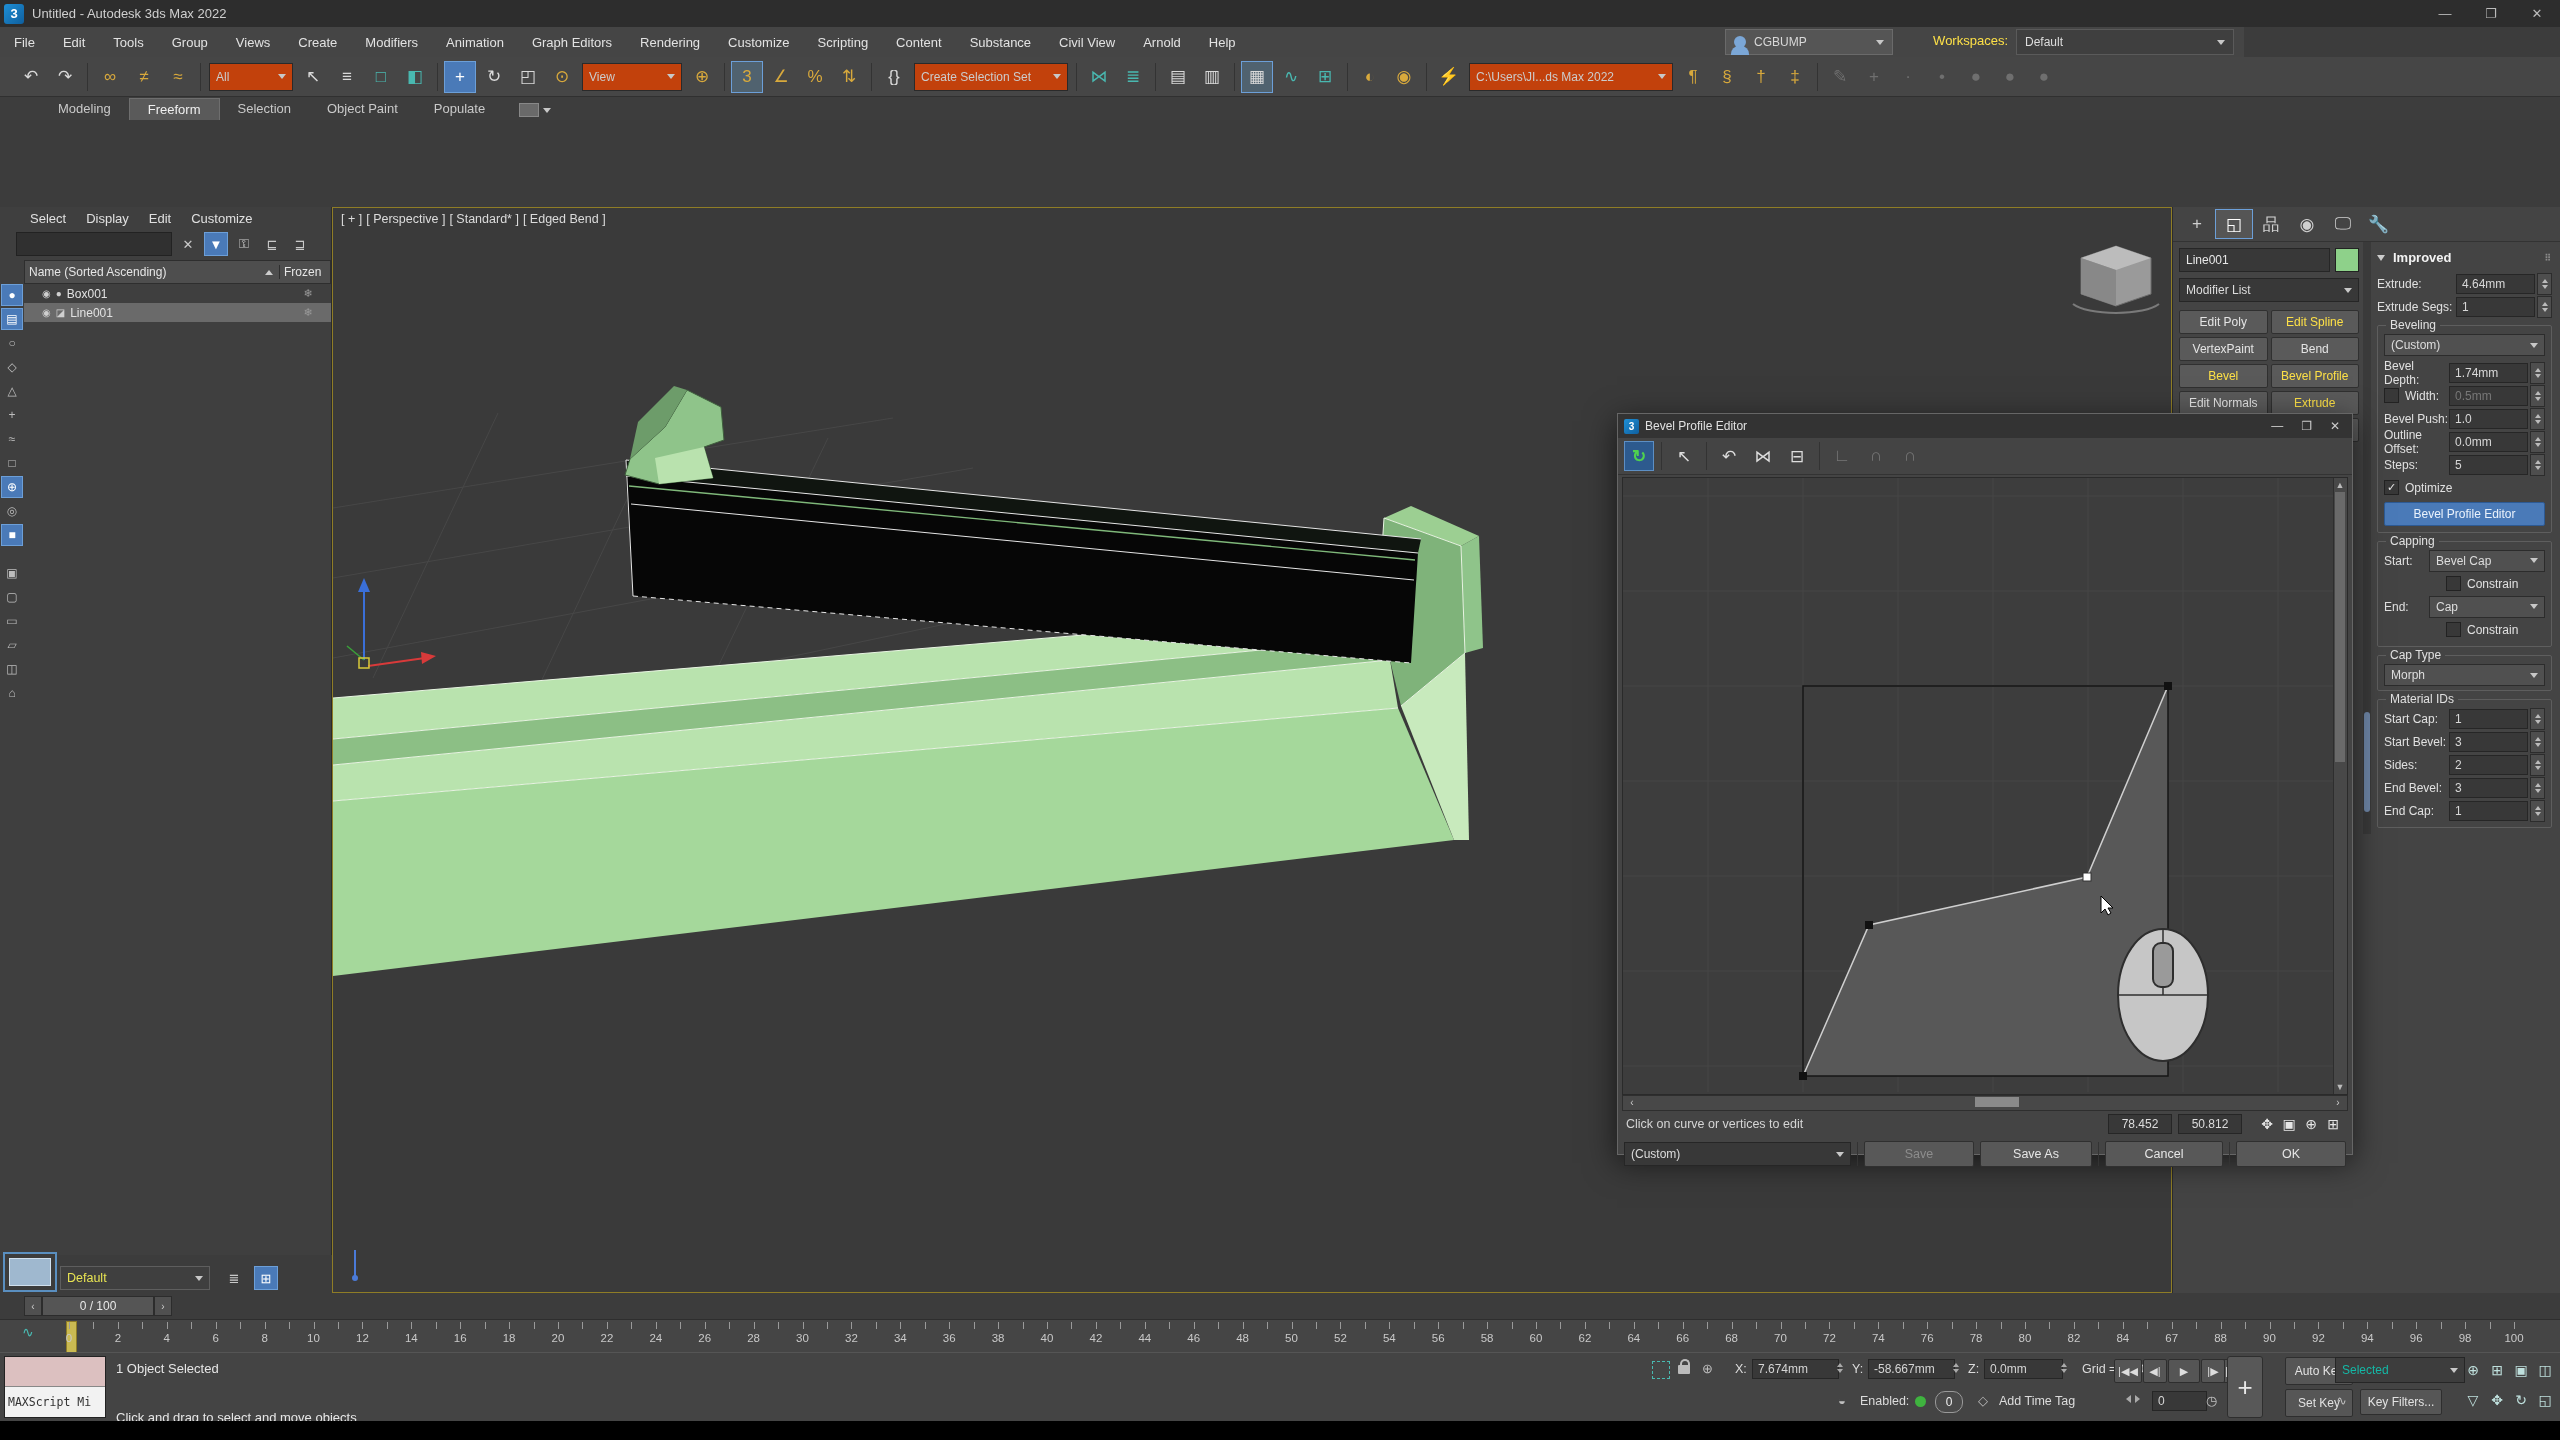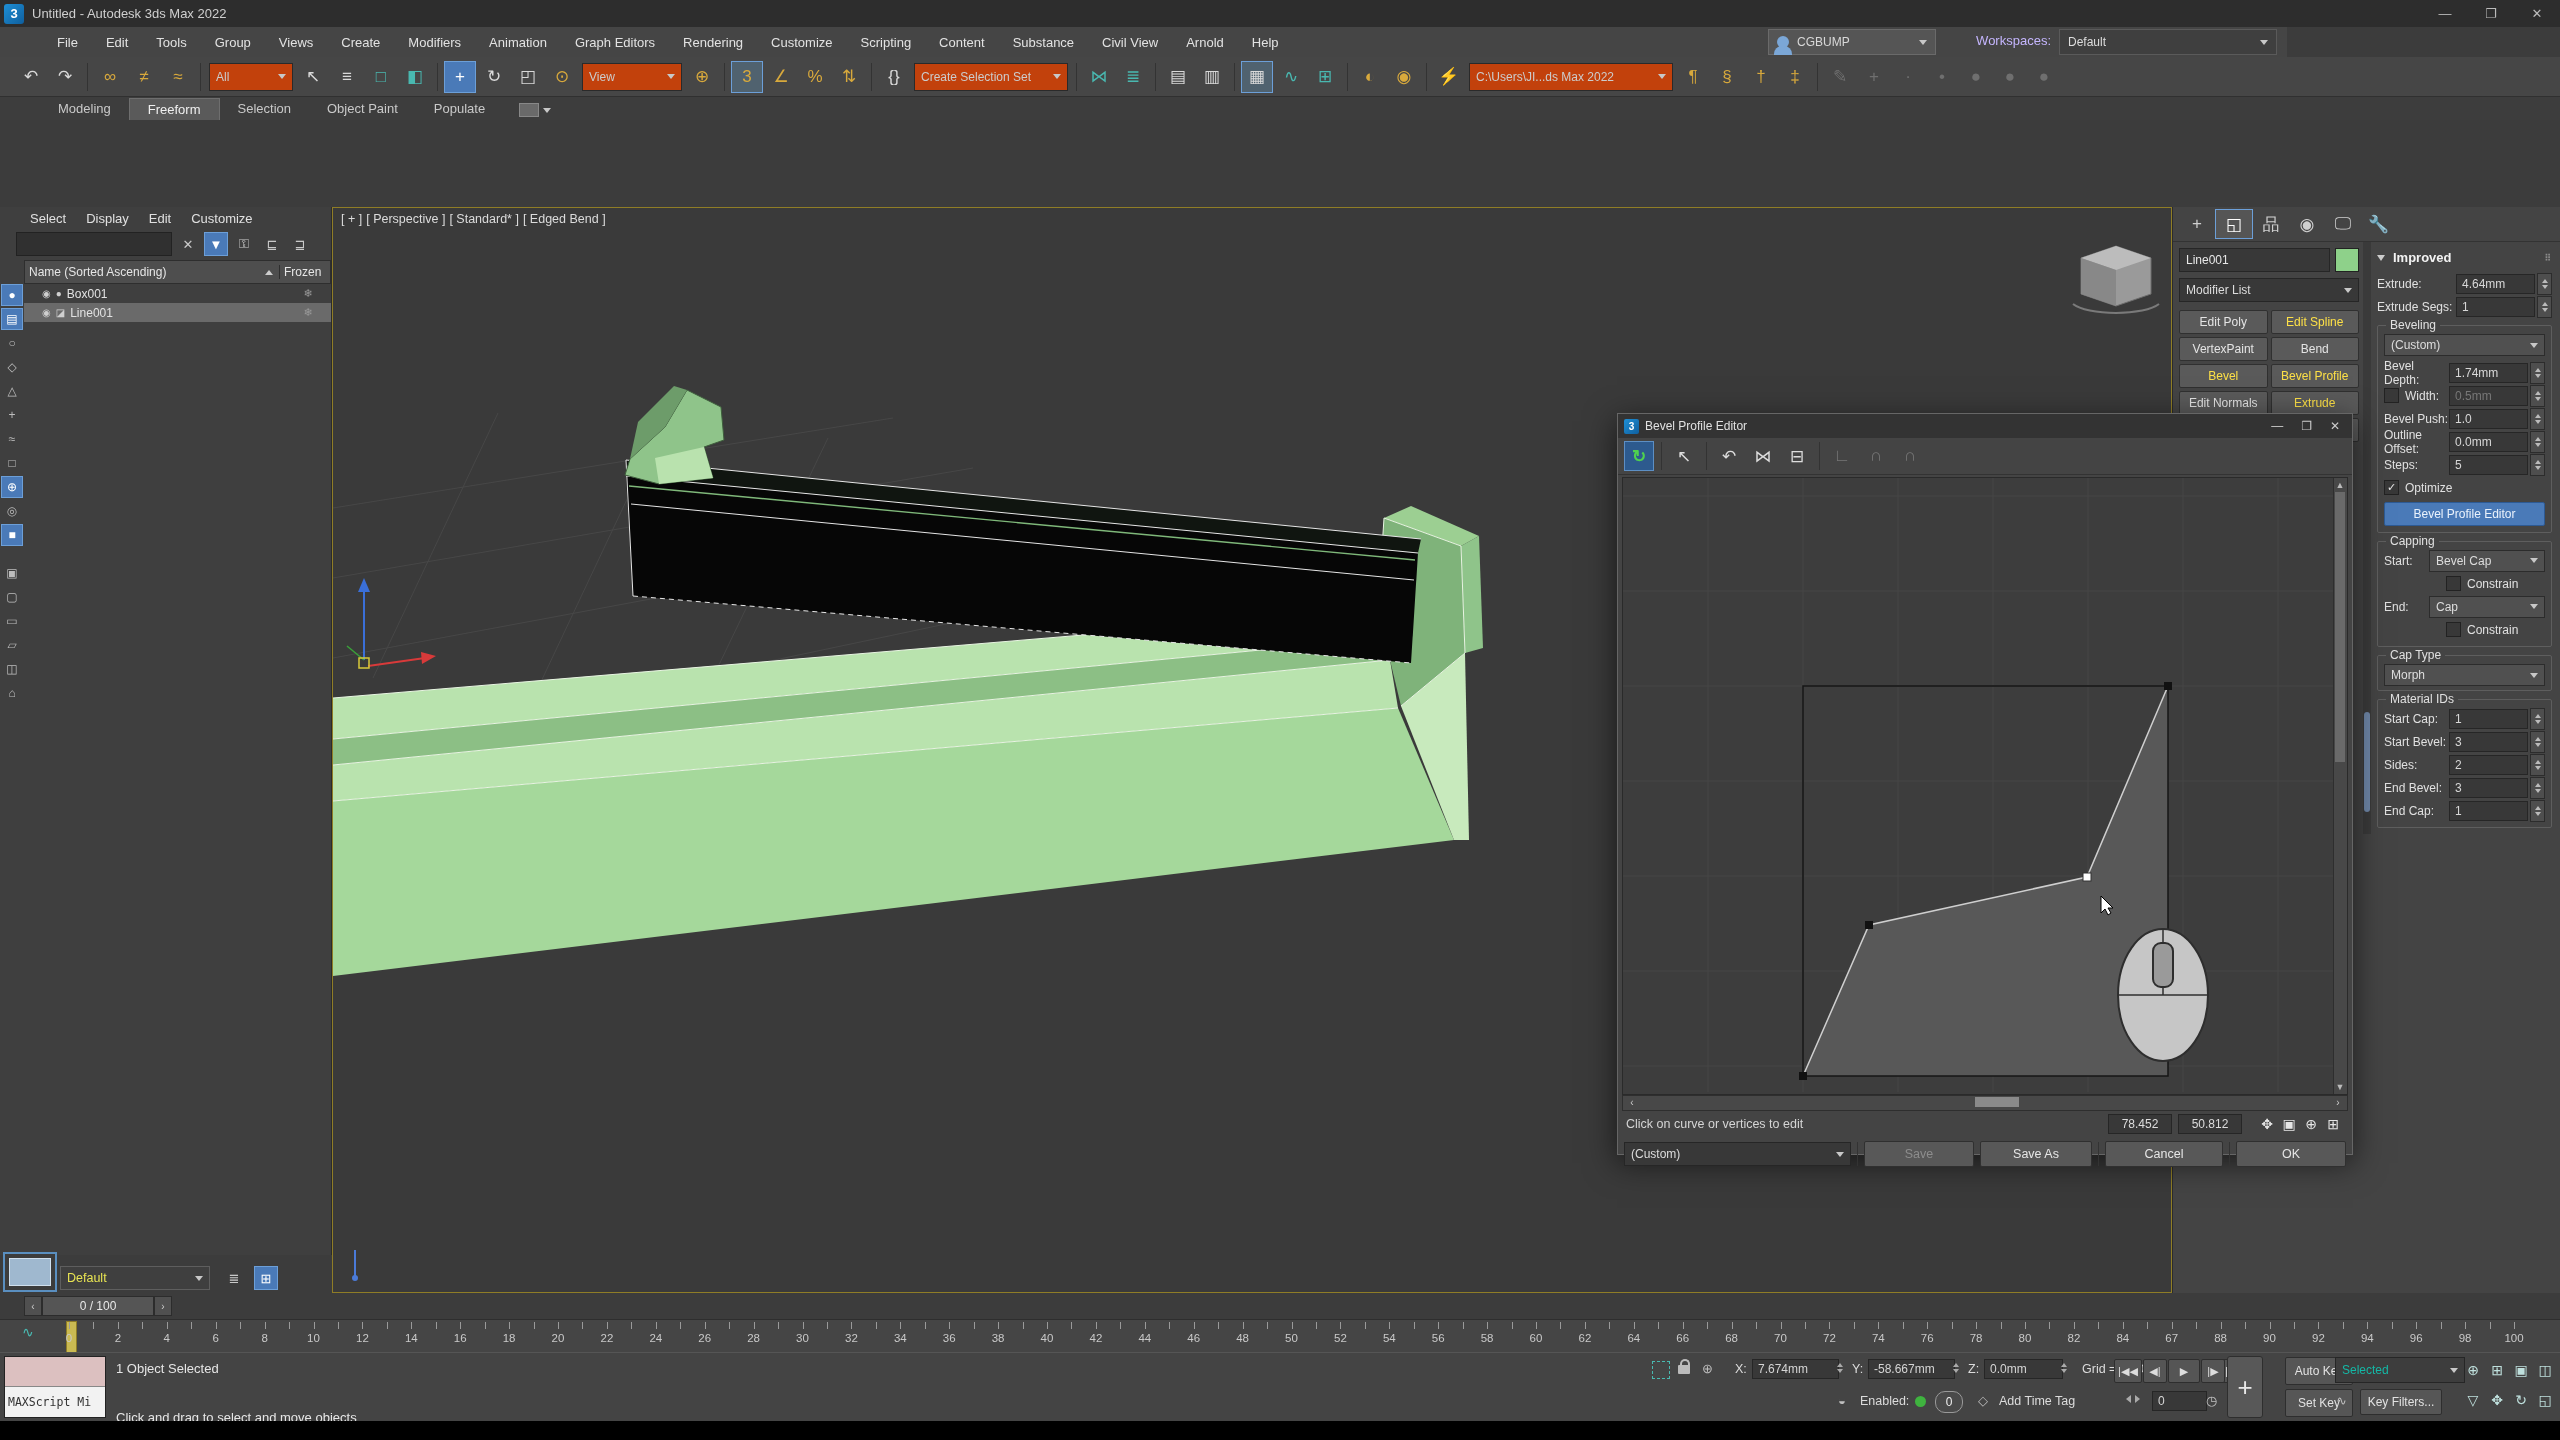--- a/index.html
+++ b/index.html
@@ -8,28 +8,28 @@
        -webkit-user-select:none;user-select:none;}
   .abs{position:absolute;}
   
   #titlebar{left:0;top:0;width:2560px;height:27px;background:#2d2d2d;display:flex;align-items:center;}
   .applogo{width:20px;height:20px;margin:0 8px 0 4px;background:linear-gradient(135deg,#1e8fd5,#0f5f9e);
            border-radius:3px;color:#fff;font-weight:bold;font-size:13px;display:flex;align-items:center;justify-content:center;}
   #wintitle{color:#cfcfcf;font-size:13px;}
   #winbtns{margin-left:auto;display:flex;}
   .winbtn{width:46px;height:27px;display:flex;align-items:center;justify-content:center;color:#bbb;font-size:13px;}
   
-  #menubar{left:0;top:27px;width:2244px;height:30px;background:#454545;display:flex;align-items:center;border-bottom:1px solid #2f2f2f;padding-left:43px;}
+  #menubar{left:0;top:27px;width:2244px;height:30px;background:#454545;display:flex;align-items:center;border-bottom:1px solid #2f2f2f;}
   .menuitem{padding:0 14px;height:30px;display:flex;align-items:center;color:#e2e2e2;font-size:13px;}
   #menuright{margin-left:auto;display:flex;align-items:center;margin-right:10px;}
   #userbox{display:flex;align-items:center;background:#555;border:1px solid #6a6a6a;height:24px;padding:0 8px;width:150px;}
   .personicon{width:12px;height:12px;border-radius:50%;background:#7ba7d7;position:relative;margin-right:8px;}
   .personicon::after{content:"";position:absolute;left:-3px;top:10px;width:18px;height:9px;border-radius:8px 8px 0 0;background:#7ba7d7;}
   .caret{width:0;height:0;border-left:4px solid transparent;border-right:4px solid transparent;border-top:5px solid #c8c8c8;margin-left:auto;}
-  #wslabel{margin:0 8px 3px 40px;color:#c4b5fd;font-size:13px;}
+  #wslabel{margin:0 8px 3px 40px;color:#fde047;font-size:13px;}
   #wsdd{display:flex;align-items:center;background:#3f3f3f;border:1px solid #5a5a5a;height:24px;padding:0 8px;width:200px;color:#ddd;}
   
   #toolbar{left:0;top:57px;width:2560px;height:40px;background:#464646;border-bottom:1px solid #303030;
            display:flex;align-items:center;padding-left:14px;box-sizing:border-box;overflow:hidden;}
   .tbicon{min-width:30px;height:30px;margin:0 1px;display:flex;align-items:center;justify-content:center;
           color:#d9d9d9;font-size:17px;border:1px solid transparent;}
   .tbicon.gold{color:#d8a93c;}
   .tbicon.teal{color:#49b8b0;}
   .tbicon.active{background:#4a7ab8;border:1px solid #6c9fd8;color:#fff;}
   .tbicon.framed{border:1px solid #6c9fd8;background:#50626f;}

